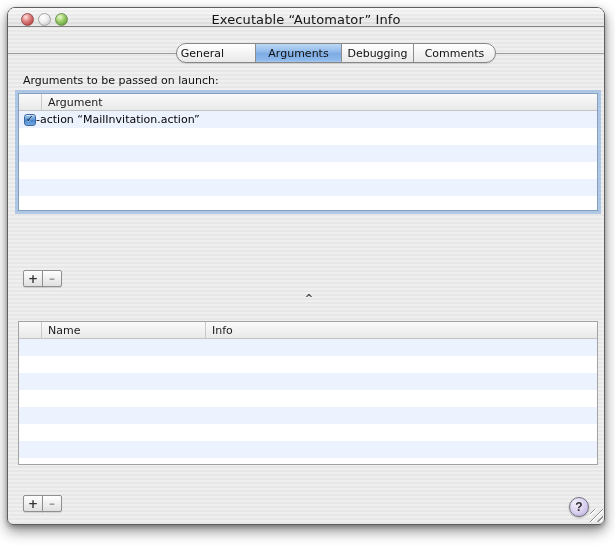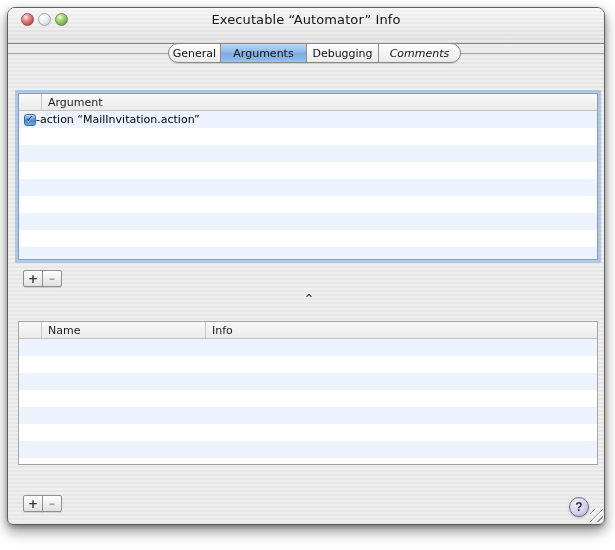--- a/index.html
+++ b/index.html
@@ -19,21 +19,21 @@
     border: 1px solid #5f5f5f;
     border-radius: 8px 8px 6px 6px;
     background: repeating-linear-gradient(180deg,
       #efefef 0px, #efefef 2px, #e7e7e7 2px, #e7e7e7 4px);
     box-shadow: 0 6px 14px rgba(0,0,0,0.45), 0 2px 4px rgba(0,0,0,0.25);
   }
 
   
   .titlebar {
     position: absolute;
-    left: 0; top: 0; width: 100%; height: 36px;
+    left: 0; top: 0; width: 100%; height: 19px;
     border-bottom: 1px solid #828282;
     border-radius: 7px 7px 0 0;
     background:
       linear-gradient(rgba(255,255,255,0.55), rgba(0,0,0,0.04)),
       repeating-linear-gradient(180deg, #f0f0f0 0px, #f0f0f0 2px, #e4e4e4 2px, #e4e4e4 4px);
   }
   .title {
     position: absolute; left: 0; right: 0; top: 4px;
     text-align: center;
     font-size: 13px; color: #141414;
@@ -53,58 +53,58 @@
     background: radial-gradient(circle at 35% 28%, #eafbd0, #a2d16e 40%, #6ca844 75%, #5d9639);
     border: 1px solid #6e8f52;
   }
 
   
   .tabline {
     position: absolute; left: 0; top: 45px; width: 100%; height: 1px;
     background: #9d9d9d;
   }
   .tabs {
-    position: absolute; left: 160px; top: 35px;
+    position: absolute; left: 168px; top: 35px;
     height: 20px; display: flex;
     border: 1px solid #878787;
     border-radius: 10px;
     overflow: hidden;
     background: linear-gradient(#ffffff, #e9e9e9);
     box-shadow: 0 1px 1px rgba(0,0,0,0.12);
   }
   .tab {
     display: flex; align-items: center; justify-content: center;
     font-size: 11px; color: #111;
     cursor: default;
   }
   .tab + .tab { border-left: 1px solid #8d8d8d; }
   .tab.t-general   { width: 51px; }
-  .tab.t-arguments { width: 86px; }
+  .tab.t-arguments { width: 86px; margin-left: 27px; }
   .tab.t-debugging { width: 72px; }
-  .tab.t-comments  { width: 82px; font-style: italic; }
+  .tab.t-comments  { width: 82px; }
   .tab.selected {
     background: linear-gradient(#bcd8f5 0%, #8fb9ea 45%, #7dabe3 50%, #8ab6ea 85%, #a3c6ef 100%);
   }
 
   
   .section-label {
     position: absolute; left: 15px;
     font-size: 11px; color: #101010; line-height: 13px;
   }
   .label-args { top: 66px; }
   .label-vars { top: 307px; }
 
   
   .tbl {
     position: absolute; left: 10px; width: 580px;
     background: #ffffff;
     overflow: hidden;
   }
   .tbl-args {
-    top: 85px; height: 167px;
+    top: 85px; height: 118px;
     border: 1px solid #85a0bc;
     box-shadow: 0 0 0 3px rgba(125,170,224,0.55);
   }
   .tbl-vars {
     top: 313px; height: 144px;
     border: 1px solid #a3a3a3;
   }
   .thead {
     display: flex; height: 17px;
     background: linear-gradient(#fafafa, #e9e9e9);
@@ -202,20 +202,21 @@
   </div>
 
   <div class="tabline"></div>
   <div class="tabs">
     <div class="tab t-general">General</div>
     <div class="tab t-arguments selected">Arguments</div>
     <div class="tab t-debugging">Debugging</div>
     <div class="tab t-comments">Comments</div>
   </div>
 
+  <div class="section-label label-args">Arguments to be passed on launch:</div>
 
   <div class="tbl tbl-args">
     <div class="thead">
       <div class="th th-check"></div>
       <div class="th th-grow">Argument</div>
     </div>
     <div class="trow">
       <span class="checkbox">
         <span class="checkmark">✓</span>
       </span>

